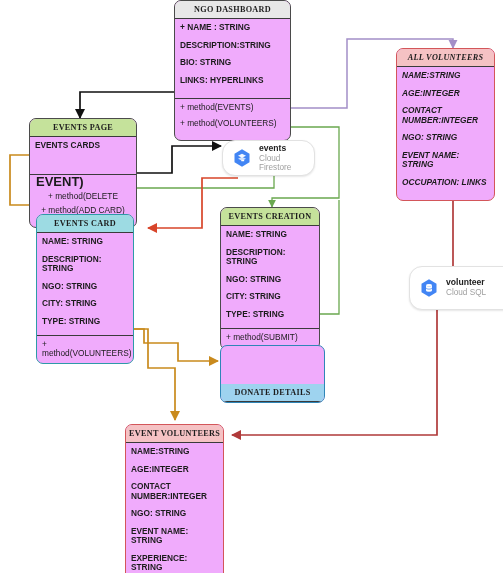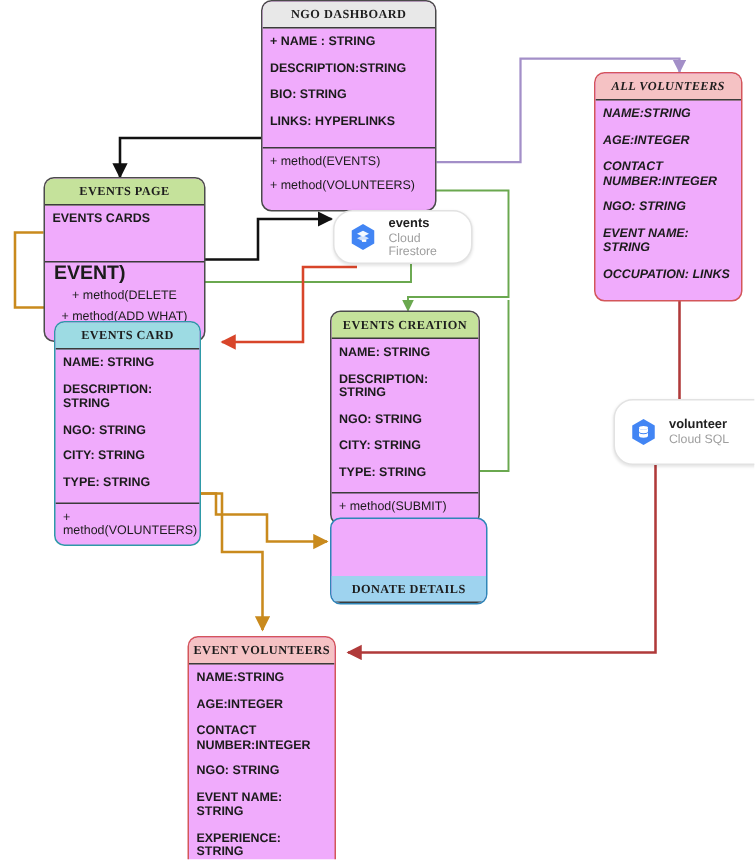--- a/index.html
+++ b/index.html
@@ -118,21 +118,21 @@
     </div>
   </div>
 
   <div class="umlbox v-green" style="left:29px;top:118px;width:108px;">
     <div class="hdr">EVENTS PAGE</div>
     <div class="sect" style="padding-bottom:9px;">
       <div class="attr" style="margin-bottom:14px;">EVENTS CARDS</div>
     </div>
     <div class="sect methods" style="padding-top:17px;text-align:center;">
       <div class="meth" style="margin-bottom:5px;">+ method(DELETE</div>
-      <div class="meth">+ method(ADD WHAT)</div>
+      <div class="meth">+ method(ADD CARD)</div>
     </div>
   </div>
   <div class="ovf" style="left:36px;top:174px;">EVENT)</div>
 
   <div class="umlbox v-teal" style="left:36px;top:214px;width:98px;height:150px;">
     <div class="hdr">EVENTS CARD</div>
     <div class="sect">
       <div class="attr">NAME: STRING</div>
       <div class="attr">DESCRIPTION: STRING</div>
       <div class="attr">NGO: STRING</div>

